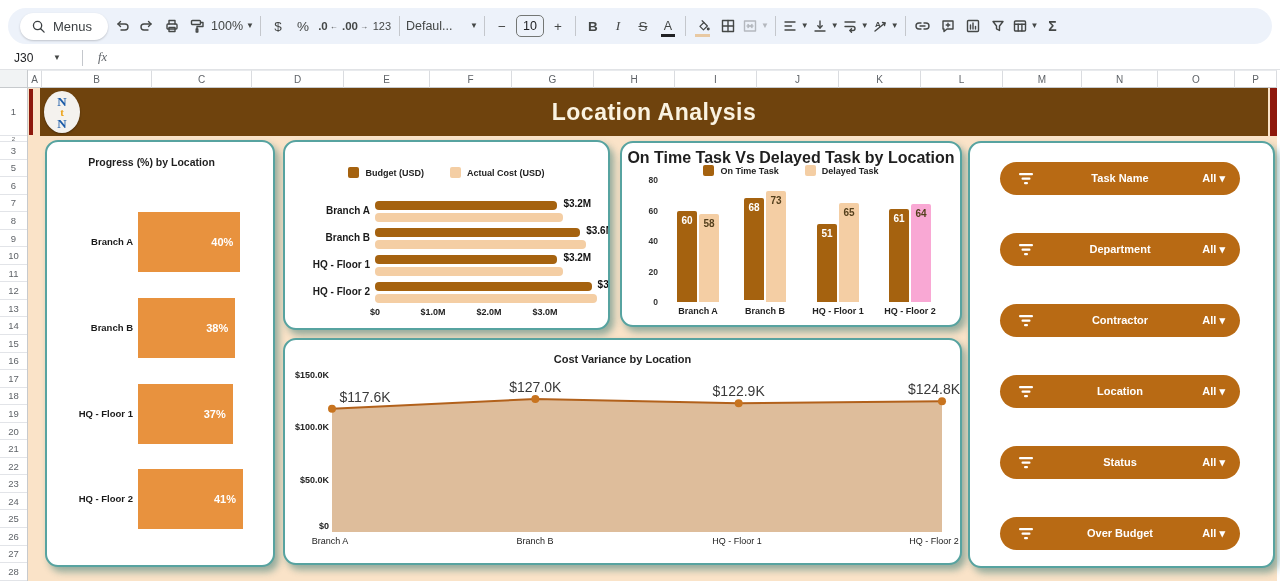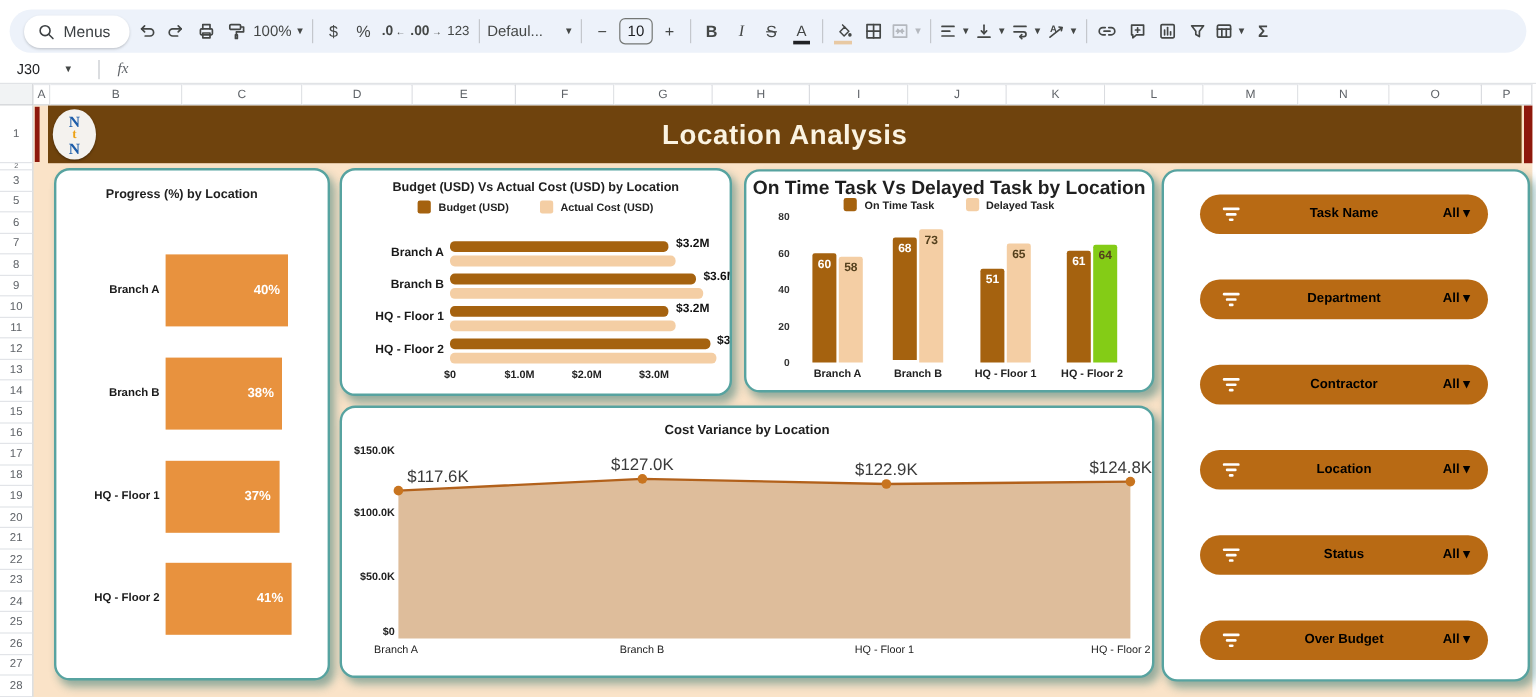--- a/index.html
+++ b/index.html
@@ -68,21 +68,21 @@
 
 .c3bar{position:absolute;width:20px;border-radius:2px 2px 0 0;text-align:center}
 .c3bv{font-size:10px;font-weight:bold;display:block;margin-top:4px}
 .c3yt{position:absolute;left:8px;width:28px;text-align:right;font-size:8.5px;font-weight:bold;color:#333}
 .c3xt{position:absolute;width:80px;text-align:center;font-size:9px;font-weight:bold;color:#222}
 
 .c4yt{position:absolute;left:4px;width:40px;text-align:right;font-size:9px;font-weight:bold;color:#222;white-space:nowrap}
 .c4pl{position:absolute;width:70px;text-align:center;font-size:14px;color:#3a3a3a;white-space:nowrap}
 .c4xt{position:absolute;width:90px;text-align:center;font-size:9px;color:#222;white-space:nowrap}
 
-.pill{position:absolute;left:30px;width:240px;height:33px;border-radius:17px;color:#000000}
+.pill{position:absolute;left:30px;width:240px;height:33px;border-radius:17px;color:#ffffff}
 .pill .plab{position:absolute;inset:0;text-align:center;line-height:33px;font-size:11px;font-weight:bold}
 .pill .pval{position:absolute;right:15px;top:0;line-height:33px;font-size:11px;font-weight:bold}
 .pill svg{position:absolute;left:17px;top:10px}
 </style>
 </head>
 <body>
 
 <div class="toolbar">
   <div class="menus-pill">
     <svg class="ticon" width="15" height="15" viewBox="0 0 16 16">
@@ -346,21 +346,20 @@
     <div class="c1lab" style="top: 265.6px;">HQ - Floor 1</div>
     <div class="c1bar" style="top: 241.6px; width: 94.72px; background: rgb(232, 146, 62);">
       <div class="c1val">37%</div>
     </div>
     <div class="c1lab" style="top: 351.4px;">HQ - Floor 2</div>
     <div class="c1bar" style="top: 327.4px; width: 104.96px; background: rgb(232, 146, 62);">
       <div class="c1val">41%</div>
     </div>
   </div>
 <div class="card" style="left:283px;top:140px;width:327px;height:190px">
-    <div class="ct" style="top: 8px; left: 0px; right: 0px; text-align: center; font-size: 10.5px;">Budget (USD) Vs Actual Cost (USD) by Location</div>
     <div class="legend" style="top: 25px;">
       <div class="legitem">
         <div class="legsq" style="background: rgb(165, 98, 15);"></div>
         <div style="display: inline;">Budget (USD)</div>
       </div>
       <div class="legitem">
         <div class="legsq" style="background: rgb(244, 206, 164);"></div>
         <div style="display: inline;">Actual Cost (USD)</div>
       </div>
     </div>
@@ -419,21 +418,21 @@
     <div class="c3bar" style="left: 195px; top: 81.225px; height: 77.775px; background: rgb(165, 98, 15);">
       <div class="c3bv" style="color: rgb(255, 255, 255);">51</div>
     </div>
     <div class="c3bar" style="left: 217px; top: 59.875px; height: 99.125px; background: rgb(244, 206, 164);">
       <div class="c3bv" style="color: rgb(84, 64, 29);">65</div>
     </div>
     <div class="c3xt" style="top: 163px; left: 176px;">HQ - Floor 1</div>
     <div class="c3bar" style="left: 267px; top: 65.975px; height: 93.025px; background: rgb(165, 98, 15);">
       <div class="c3bv" style="color: rgb(255, 255, 255);">61</div>
     </div>
-    <div class="c3bar" style="left: 289px; top: 61.4px; height: 97.6px; background: #84cc16;">
+    <div class="c3bar" style="left: 289px; top: 61.4px; height: 97.6px; background: #f9a8d4;">
       <div class="c3bv" style="color: rgb(84, 64, 29);">64</div>
     </div>
     <div class="c3xt" style="top: 163px; left: 248px;">HQ - Floor 2</div>
   </div>
 <div class="card" style="left:283px;top:338px;width:679px;height:227px">
     <div class="ct" style="top: 13px; left: 0px; right: 0px; text-align: center; font-size: 11px;">Cost Variance by Location</div>
     <svg width="679" height="227" style="position: absolute; left: 0px; top: 0px;">
       <polygon points="47,192 47,68.87280000000001 250.33,59.031000000000006 453.66,63.3237 656.99,61.33440000000002 656.99,192" fill="#debd9b"></polygon>
       <polyline points="47,68.87280000000001 250.33,59.031000000000006 453.66,63.3237 656.99,61.33440000000002" fill="none" stroke="#b2611b" stroke-width="2"></polyline>
       <circle cx="47" cy="68.87280000000001" r="4" fill="#c8741f"></circle>

